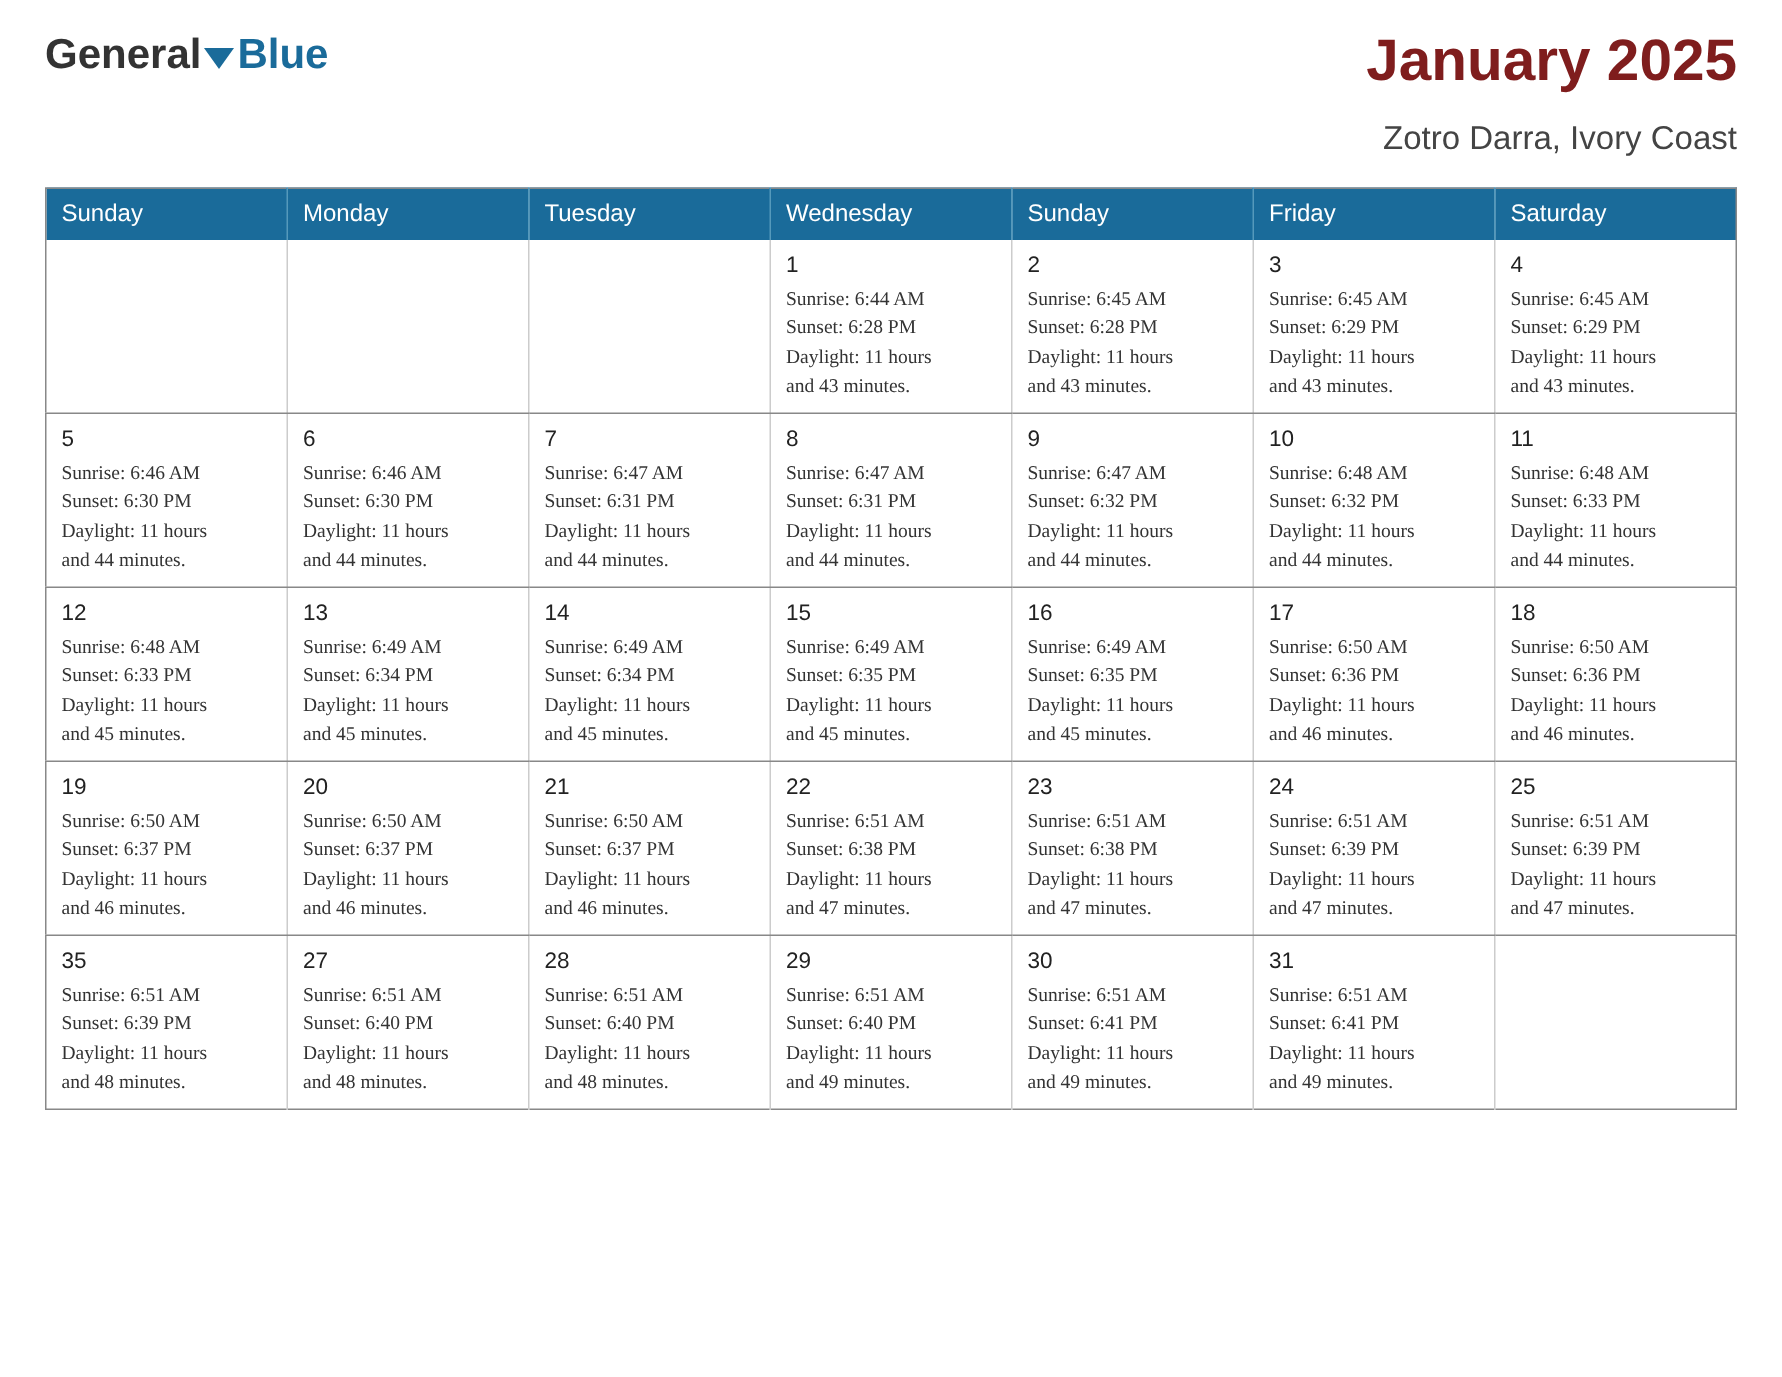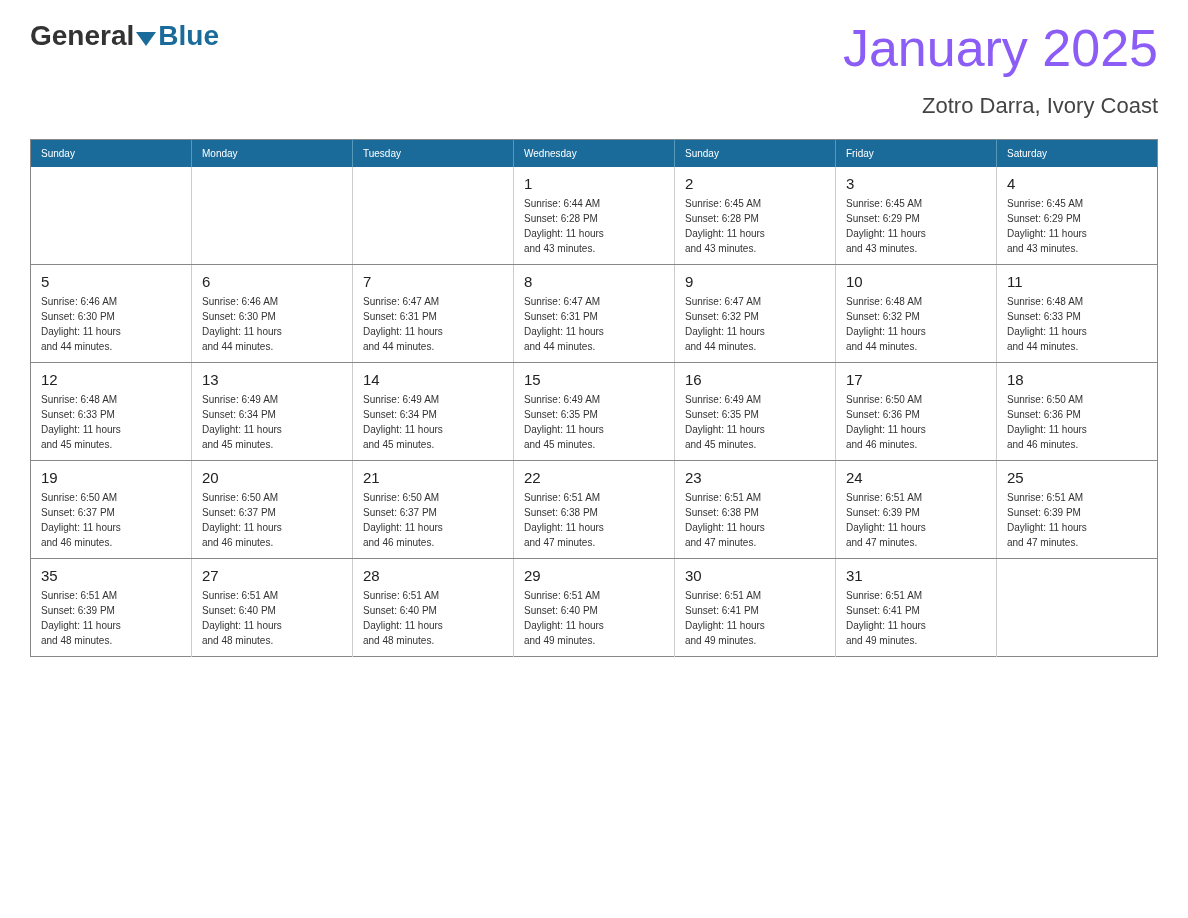--- a/index.html
+++ b/index.html
@@ -40,39 +40,39 @@
     }
     .logo-blue {
       color: #1a6b9a;
       font-size: 28px;
       font-weight: bold;
     }
     .title-block {
       text-align: right;
     }
     .month-title {
-      font-size: 52px;
-      font-weight: normal;
-      color: #8b5cf6;
+      font-size: 39px;
+      font-weight: bold;
+      color: #7f1d1d;
       line-height: 1.1;
     }
     .location {
       font-size: 22px;
       color: #444;
       margin-top: 16px;
     }
     .calendar {
       width: 100%;
       border-collapse: collapse;
       border: 1px solid #888;
     }
     .calendar thead tr th {
       background-color: #1a6b9a;
       color: #ffffff;
-      font-size: 10px;
+      font-size: 16px;
       font-weight: normal;
       padding: 8px 10px;
       text-align: left;
       border-right: 1px solid #5599bb;
     }
     .calendar thead tr th:last-child {
       border-right: none;
     }
     .calendar tbody tr td {
       vertical-align: top;
@@ -91,23 +91,24 @@
       border-bottom: none;
     }
     .day-number {
       font-size: 15px;
       font-weight: normal;
       color: #222;
       margin-bottom: 4px;
       display: block;
     }
     .day-info {
-      font-size: 10px;
+      font-size: 13px;
       line-height: 1.5;
       color: #333;
+      font-family: Liberation Serif, serif;
     }
     .empty-cell {
       background: #fff;
     }
   </style>
 </head>
 <body>
 
 <div class="header">
   <div class="logo">

